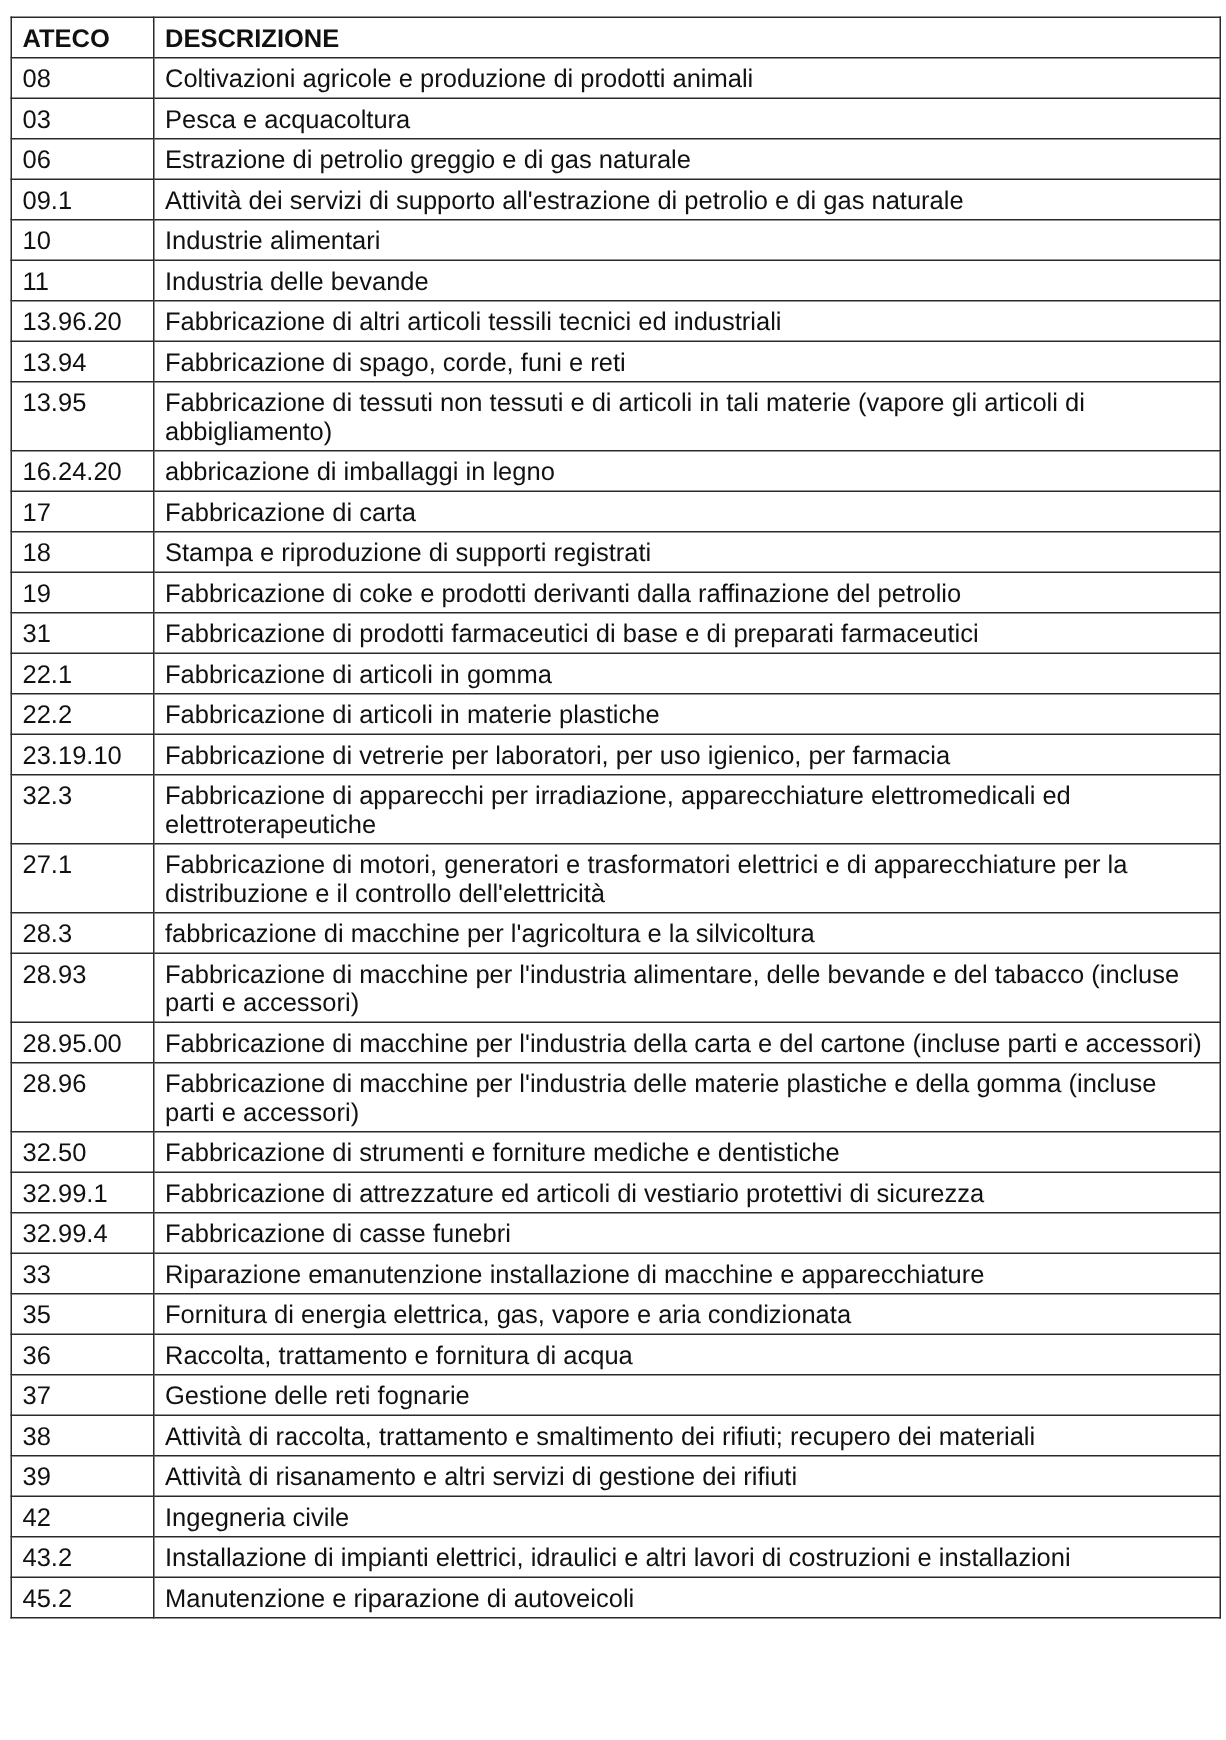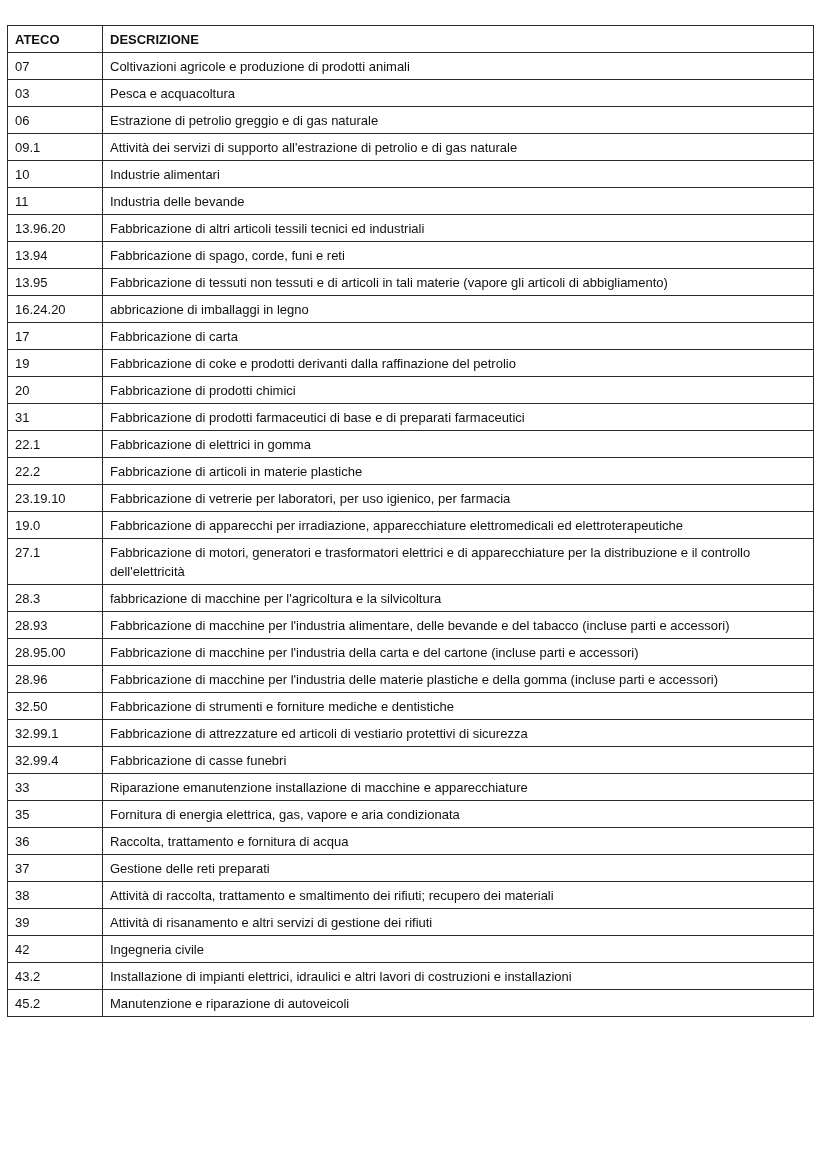--- a/index.html
+++ b/index.html
@@ -1,21 +1,21 @@
 <!DOCTYPE html>
 <html><head>
 <meta charset="utf-8">
 <style>
   html, body { margin: 0; padding: 0; background: #ffffff; }
   body { width: 817px; height: 1160px; overflow: hidden; position: relative; }
   .table {
-    position: absolute; left: 7px; top: 25px; width: 807px;
+    position: absolute; left: 7px; top: 11px; width: 807px;
     border-collapse: collapse;
     font-family: "Liberation Sans", sans-serif;
-    font-size: 13px; color: #111;
+    font-size: 17px; color: #111;
   }
   .table td, .table th {
     border: 1.6px solid #2a2a2a;
     text-align: left; vertical-align: top;
     padding: 4px 7px 3px 7px;
     line-height: 19px;
     height: 19px;
   }
   .table th { font-weight: bold; }
   .col-code { width: 80px; }
@@ -25,21 +25,21 @@
 
 <table class="table">
   <thead>
     <tr>
       <th class="col-code">ATECO</th>
       <th>DESCRIZIONE</th>
     </tr>
   </thead>
   <tbody id="table-body">
       <tr>
-        <td class="col-code">07</td>
+        <td class="col-code">08</td>
         <td>Coltivazioni agricole e produzione di prodotti animali</td>
       </tr>
       <tr>
         <td class="col-code">03</td>
         <td>Pesca e acquacoltura</td>
       </tr>
       <tr>
         <td class="col-code">06</td>
         <td>Estrazione di petrolio greggio e di gas naturale</td>
       </tr>
@@ -69,45 +69,45 @@
       </tr>
       <tr>
         <td class="col-code">16.24.20</td>
         <td>abbricazione di imballaggi in legno</td>
       </tr>
       <tr>
         <td class="col-code">17</td>
         <td>Fabbricazione di carta</td>
       </tr>
       <tr>
+        <td class="col-code">18</td>
+        <td>Stampa e riproduzione di supporti registrati</td>
+      </tr>
+      <tr>
         <td class="col-code">19</td>
         <td>Fabbricazione di coke e prodotti derivanti dalla raffinazione del petrolio</td>
-      </tr>
-      <tr>
-        <td class="col-code">20</td>
-        <td>Fabbricazione di prodotti chimici</td>
       </tr>
       <tr>
         <td class="col-code">31</td>
         <td>Fabbricazione di prodotti farmaceutici di base e di preparati farmaceutici</td>
       </tr>
       <tr>
         <td class="col-code">22.1</td>
-        <td>Fabbricazione di elettrici in gomma</td>
+        <td>Fabbricazione di articoli in gomma</td>
       </tr>
       <tr>
         <td class="col-code">22.2</td>
         <td>Fabbricazione di articoli in materie plastiche</td>
       </tr>
       <tr>
         <td class="col-code">23.19.10</td>
         <td>Fabbricazione di vetrerie per laboratori, per uso igienico, per farmacia</td>
       </tr>
       <tr>
-        <td class="col-code">19.0</td>
+        <td class="col-code">32.3</td>
         <td>Fabbricazione di apparecchi per irradiazione, apparecchiature elettromedicali ed elettroterapeutiche</td>
       </tr>
       <tr>
         <td class="col-code">27.1</td>
         <td>Fabbricazione di motori, generatori e trasformatori elettrici e di apparecchiature per la distribuzione e il controllo dell'elettricità</td>
       </tr>
       <tr>
         <td class="col-code">28.3</td>
         <td>fabbricazione di macchine per l'agricoltura e la silvicoltura</td>
       </tr>
@@ -142,21 +142,21 @@
       <tr>
         <td class="col-code">35</td>
         <td>Fornitura di energia elettrica, gas, vapore e aria condizionata</td>
       </tr>
       <tr>
         <td class="col-code">36</td>
         <td>Raccolta, trattamento e fornitura di acqua</td>
       </tr>
       <tr>
         <td class="col-code">37</td>
-        <td>Gestione delle reti preparati</td>
+        <td>Gestione delle reti fognarie</td>
       </tr>
       <tr>
         <td class="col-code">38</td>
         <td>Attività di raccolta, trattamento e smaltimento dei rifiuti; recupero dei materiali</td>
       </tr>
       <tr>
         <td class="col-code">39</td>
         <td>Attività di risanamento e altri servizi di gestione dei rifiuti</td>
       </tr>
       <tr>

